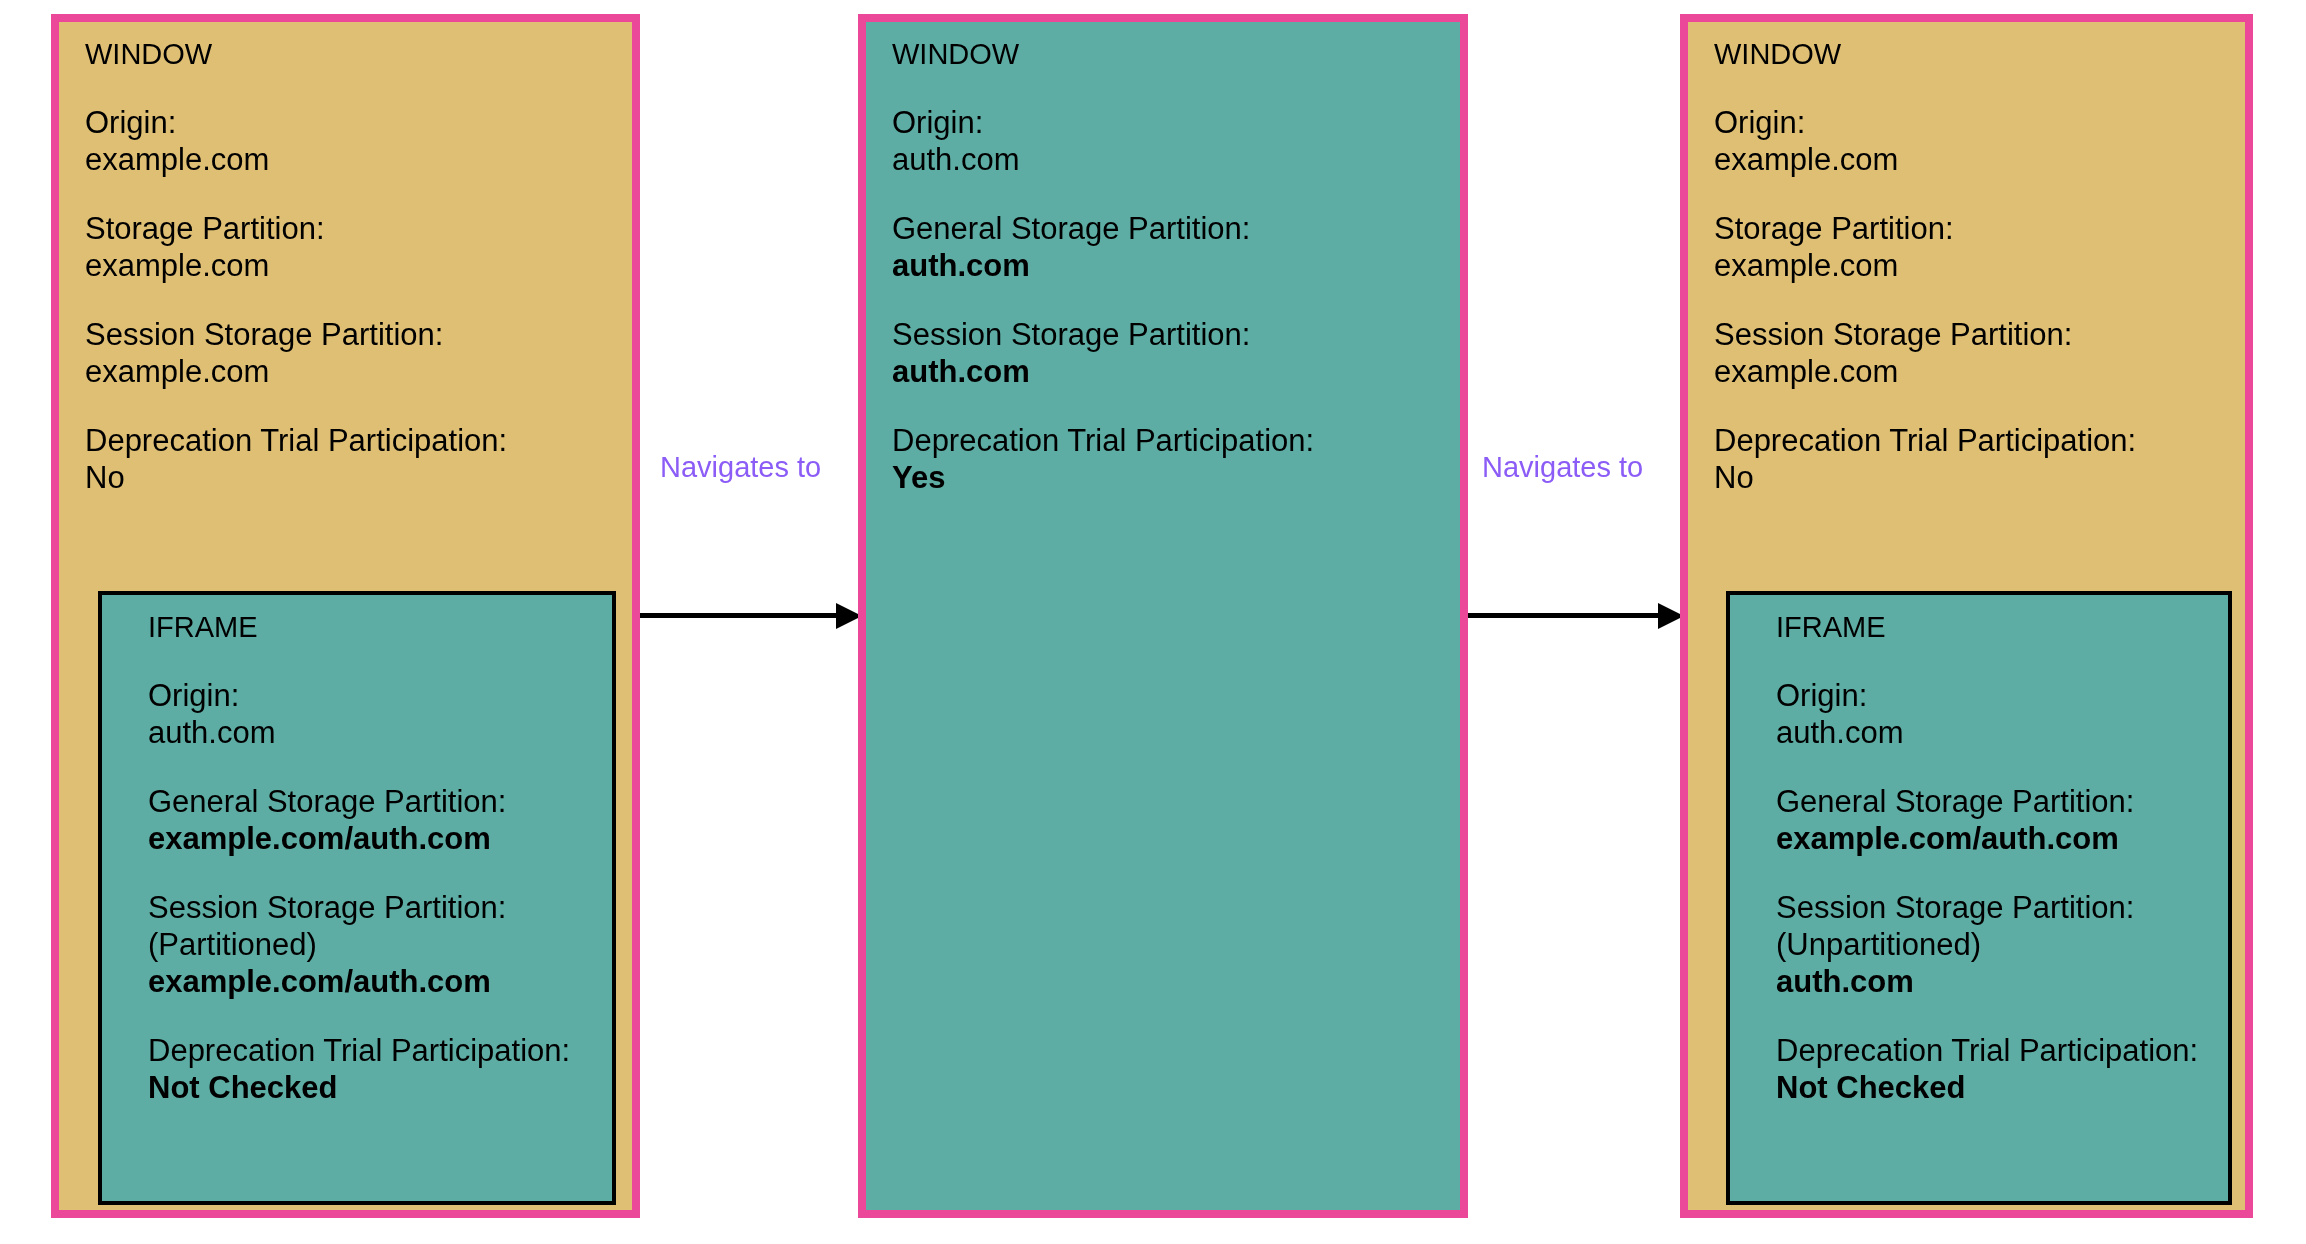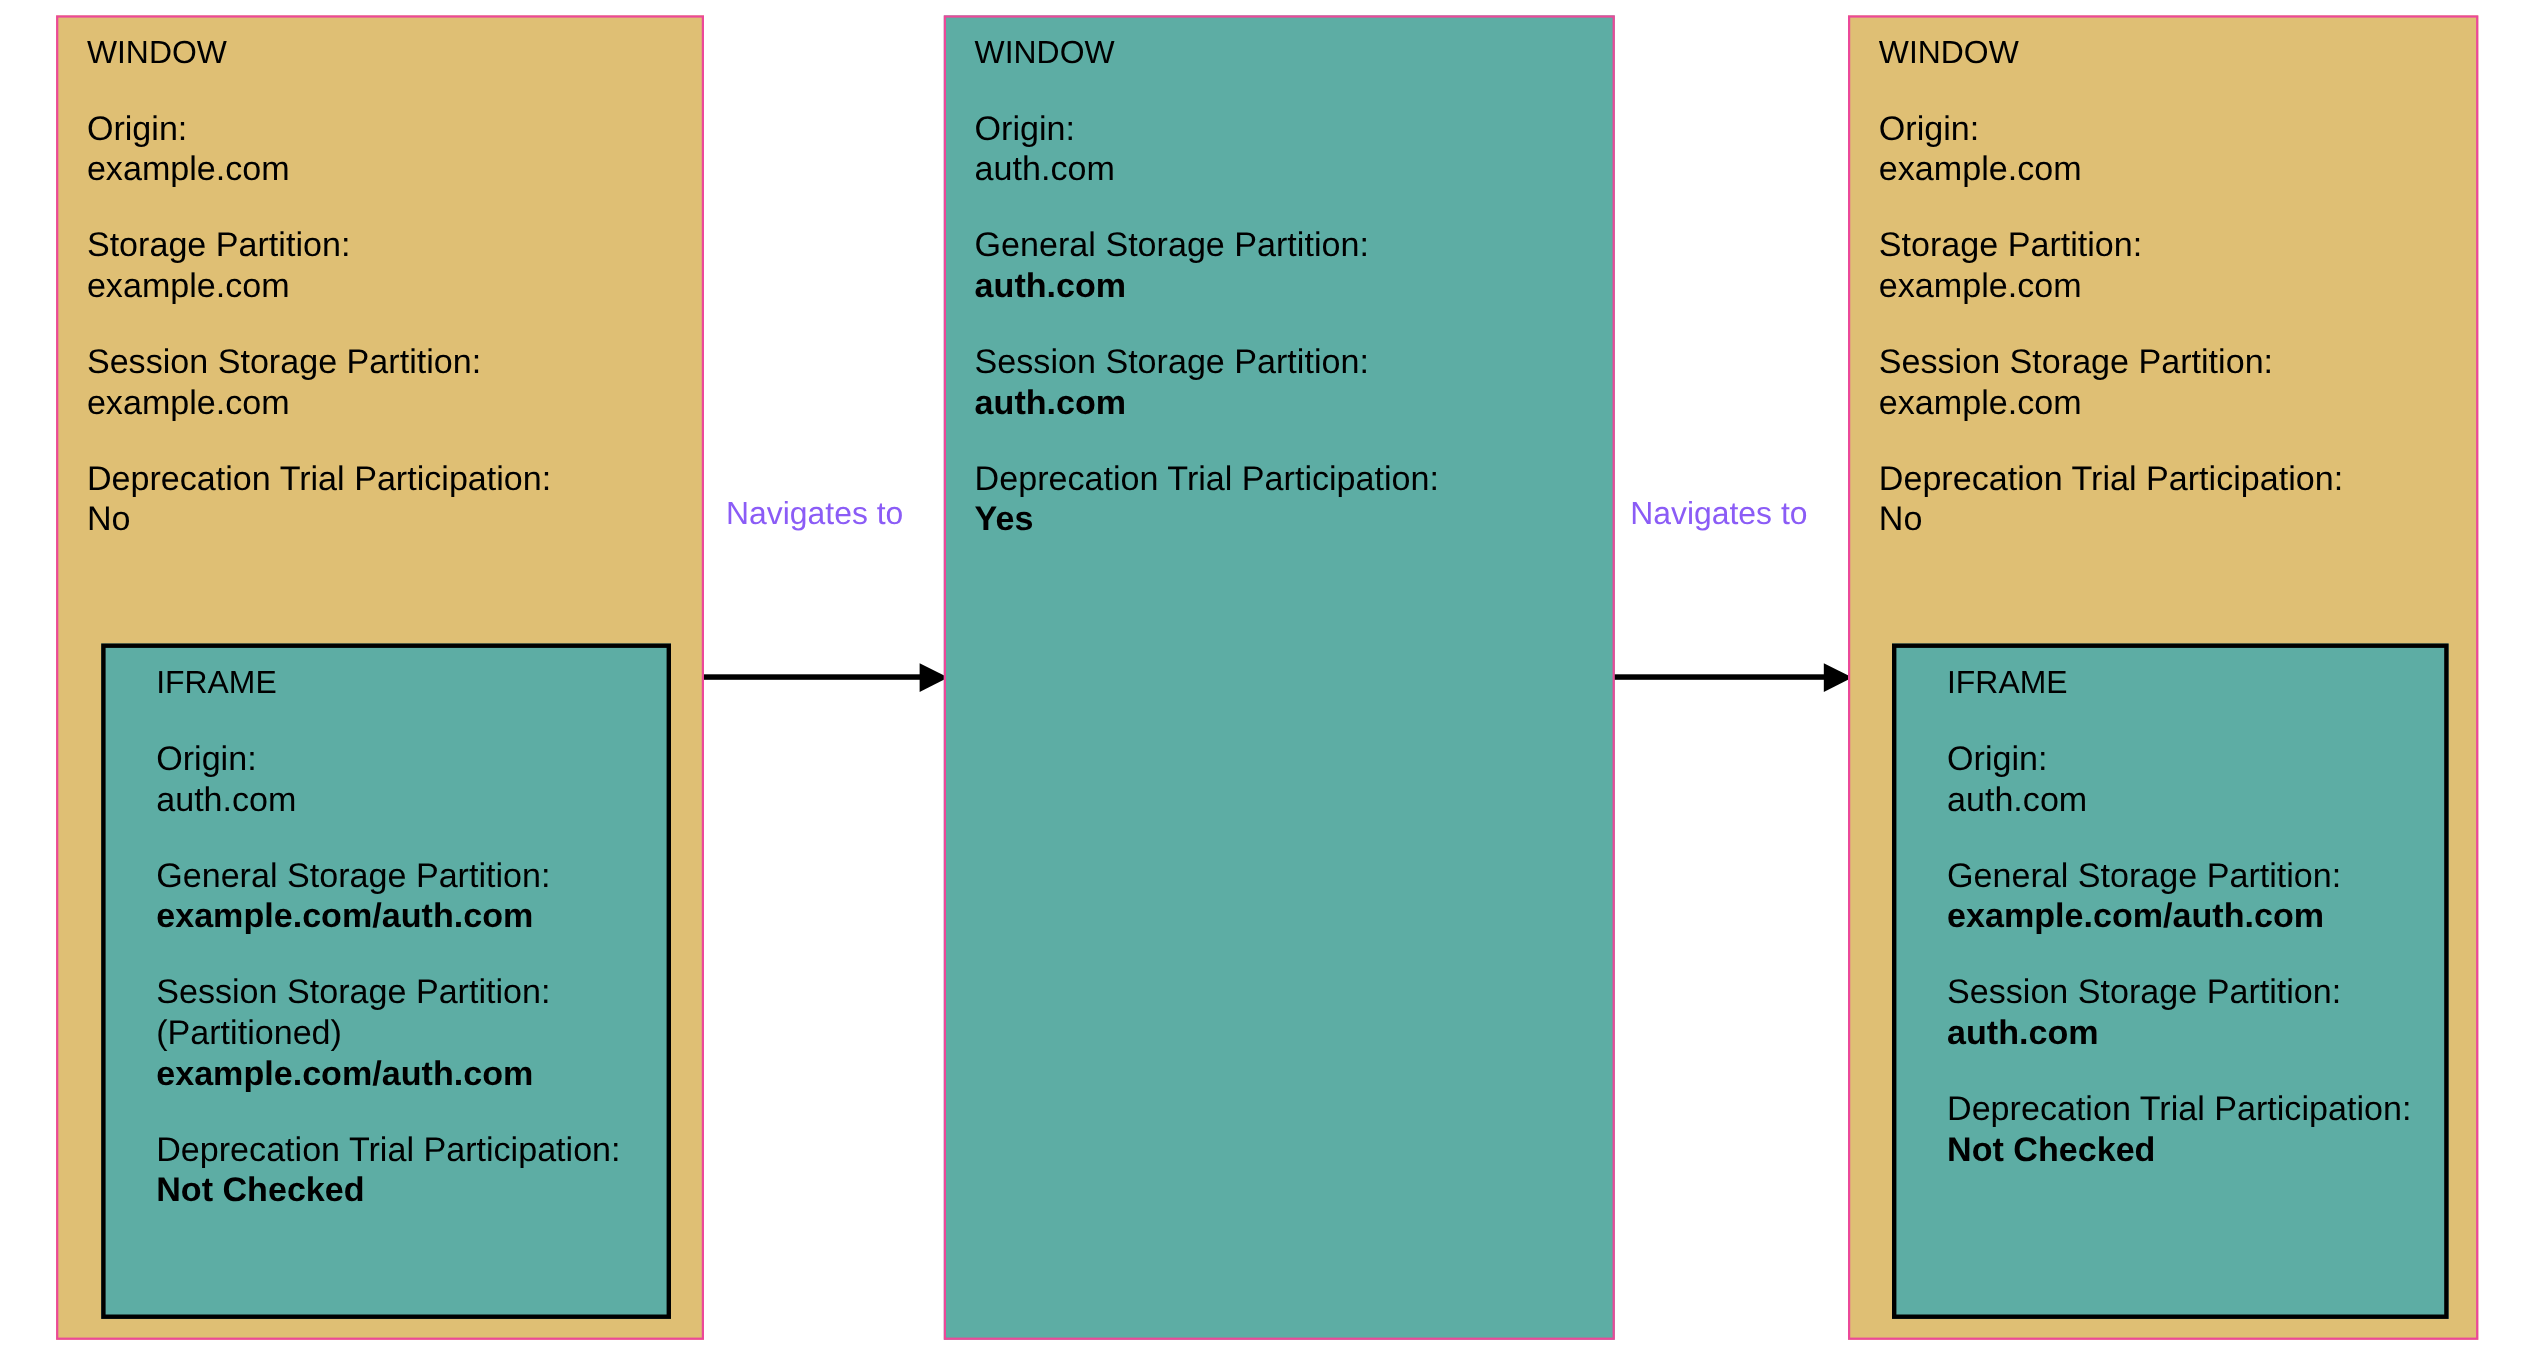--- a/index.html
+++ b/index.html
@@ -18,21 +18,21 @@
     position: relative;
     width: 2306px;
     height: 1244px;
     background: #ffffff;
   }
 
   
   .panel {
     position: absolute;
     box-sizing: border-box;
-    border: 2px solid #ec4899;
+    border: 8px solid #ec4899;
   }
   .panel.tan   { background: #dfbf74; }
   .panel.teal  { background: #5dada4; }
 
   #panel-1 { left: 51px;   top: 14px; width: 589px; height: 1204px; }
   #panel-2 { left: 858px;  top: 14px; width: 610px; height: 1204px; }
   #panel-3 { left: 1680px; top: 14px; width: 573px; height: 1204px; }
 
   
   .iframe-box {
@@ -246,20 +246,21 @@
           <span class="value">auth.com</span>
         </div>
 
         <div class="field">
           <span class="label">General Storage Partition:</span>
           <span class="value bold">example.com/auth.com</span>
         </div>
 
         <div class="field">
           <span class="label">Session Storage Partition:</span>
+          <span class="sublabel">(Unpartitioned)</span>
           <span class="value bold">auth.com</span>
         </div>
 
         <div class="field">
           <span class="label">Deprecation Trial Participation:</span>
           <span class="value bold">Not Checked</span>
         </div>
       </div>
     </div>
   </div>

